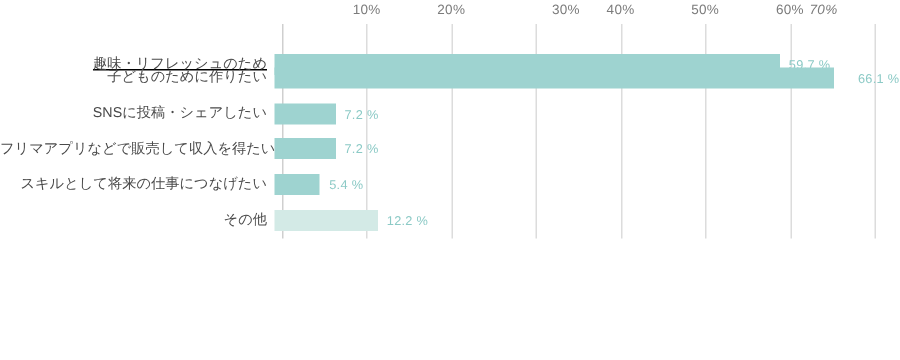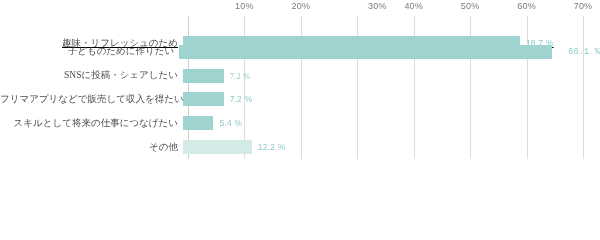--- a/index.html
+++ b/index.html
@@ -119,59 +119,59 @@
 
 <div id="chart-root">
 
   <div class="axis-row">
     <span class="axis-tick-label" style="left: 244.429px; color: rgb(123, 123, 123);">10%</span>
     <span class="axis-tick-label" style="left: 300.857px; color: rgb(123, 123, 123);">20%</span>
     <span class="axis-tick-label" style="left: 357.286px; color: rgb(123, 123, 123); margin-left: 20px;">30%</span>
     <span class="axis-tick-label" style="left: 413.714px; color: rgb(123, 123, 123);">40%</span>
     <span class="axis-tick-label" style="left: 470.143px; color: rgb(123, 123, 123);">50%</span>
     <span class="axis-tick-label" style="left: 526.571px; color: rgb(123, 123, 123);">60%</span>
-    <span class="axis-tick-label" style="left: 583px; color: rgb(123, 123, 123);">70%</span>
+    <span class="axis-tick-label" style="left: 549px; color: rgb(123, 123, 123); font-style: italic;">70%</span>
   </div>
 
   <div class="axis-line-left"></div>
 
   <div class="plot">
     <div class="gridline" style="left: 56.4286px; background: rgb(220, 220, 220);"></div>
     <div class="gridline" style="left: 112.857px; background: rgb(220, 220, 220);"></div>
     <div class="gridline" style="left: 169.286px; background: rgb(220, 220, 220);"></div>
     <div class="gridline" style="left: 225.714px; background: rgb(220, 220, 220);"></div>
     <div class="gridline" style="left: 282.143px; background: rgb(220, 220, 220);"></div>
     <div class="gridline" style="left: 338.571px; background: rgb(220, 220, 220);"></div>
     <div class="gridline" style="left: 395px; background: rgb(220, 220, 220);"></div>
   </div>
 
   <div class="rows">
     <div class="row" style="top: 15px; height: 23.8333px; text-decoration: underline;">
       <div class="row-label" style="color: rgb(74, 74, 74);">趣味・リフレッシュのため</div>
       <div class="bar-wrap">
         <div class="bar" style="width: 336.879px; background: rgb(158, 211, 208);"></div>
-        <div class="bar-value" style="color: rgb(140, 202, 198);">18.7 %</div>
+        <div class="bar-value" style="color: rgb(140, 202, 198);">59.7 %</div>
       </div>
     </div>
-    <div class="row" style="top: 23.8333px; height: 23.8333px; font-family: Liberation Mono, monospace;">
+    <div class="row" style="top: 23.8333px; height: 23.8333px;">
       <div class="row-label" style="color: rgb(74, 74, 74);">子どものために作りたい</div>
       <div class="bar-wrap">
         <div class="bar" style="width: 372.993px; background: rgb(158, 211, 208);"></div>
         <div class="bar-value" style="color: rgb(140, 202, 198); margin-left: 16px;">66.1 %</div>
       </div>
     </div>
-    <div class="row" style="top: 47.6667px; height: 23.8333px; font-family: Liberation Serif, serif;">
+    <div class="row" style="top: 47.6667px; height: 23.8333px;">
       <div class="row-label" style="color: rgb(74, 74, 74);">SNSに投稿・シェアしたい</div>
       <div class="bar-wrap">
         <div class="bar" style="width: 40.6286px; background: rgb(158, 211, 208);"></div>
         <div class="bar-value" style="color: rgb(140, 202, 198);">7.2 %</div>
       </div>
     </div>
     <div class="row" style="top: 71.5px; height: 23.8333px;">
-      <div class="row-label" style="color: rgb(74, 74, 74); font-family: Liberation Serif, serif;">フリマアプリなどで販売して収入を得たい</div>
+      <div class="row-label" style="color: rgb(74, 74, 74);">フリマアプリなどで販売して収入を得たい</div>
       <div class="bar-wrap">
         <div class="bar" style="width: 40.6286px; background: rgb(158, 211, 208);"></div>
         <div class="bar-value" style="color: rgb(140, 202, 198);">7.2 %</div>
       </div>
     </div>
     <div class="row" style="top: 95.3333px; height: 23.8333px; justify-content: space-between;">
       <div class="row-label" style="color: rgb(74, 74, 74);">スキルとして将来の仕事につなげたい</div>
       <div class="bar-wrap">
         <div class="bar" style="width: 30.4714px; background: rgb(158, 211, 208);"></div>
         <div class="bar-value" style="color: rgb(140, 202, 198);">5.4 %</div>

